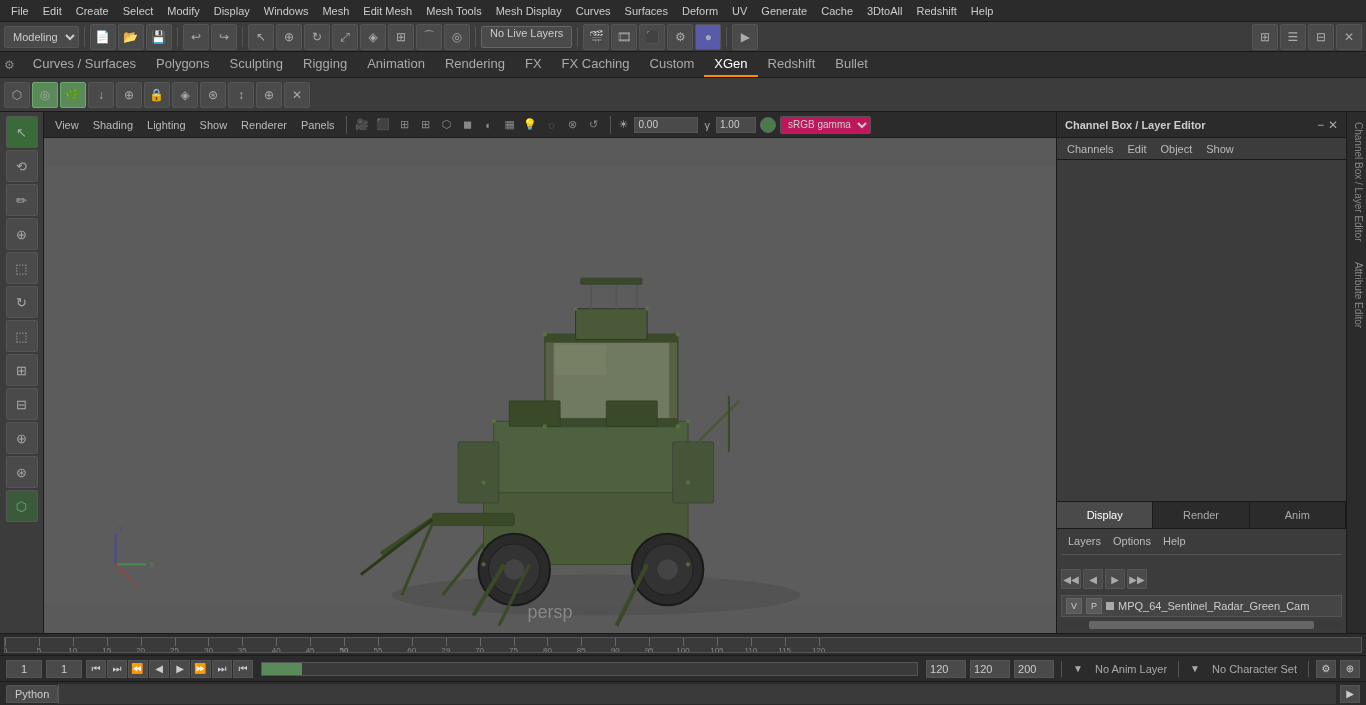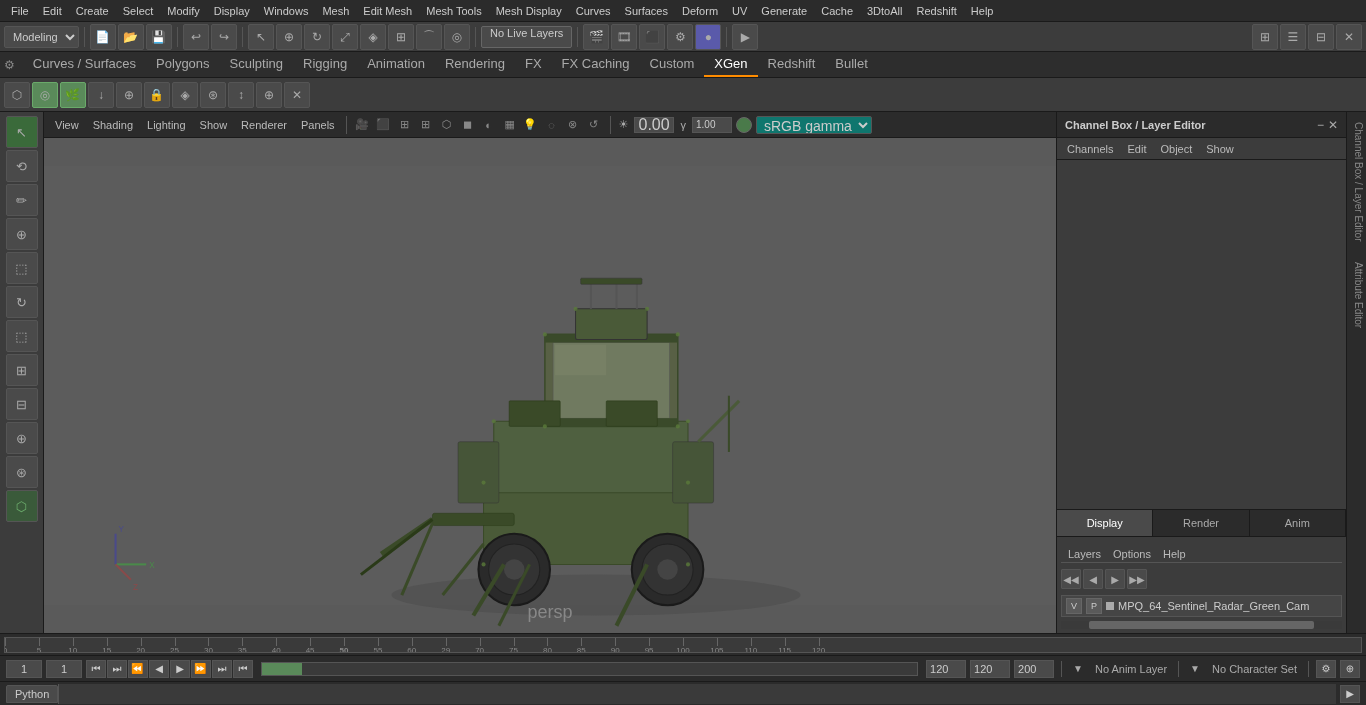--- a/index.html
+++ b/index.html
@@ -33,40 +33,40 @@
     #left-panel { width: 44px; background: #3c3c3c; border-right: 1px solid #1a1a1a; display: flex; flex-direction: column; align-items: center; padding: 4px 2px; gap: 2px; }
     .left-btn { width: 32px; height: 32px; background: #4a4a4a; border: 1px solid #555; color: #aaa; display: flex; align-items: center; justify-content: center; cursor: pointer; border-radius: 2px; font-size: 13px; }
     .left-btn.active { background: #3a6a3a; }
 
     
     #viewport-area { flex: 1; display: flex; flex-direction: column; }
     #viewport-toolbar { display: flex; align-items: center; background: #2b2b2b; height: 26px; padding: 0 6px; gap: 4px; border-bottom: 1px solid #1a1a1a; }
     .vp-menu { color: #bbb; font-size: 11px; cursor: pointer; padding: 2px 5px; }
     .vp-sep { width: 1px; height: 18px; background: #555; margin: 0 2px; }
     .vp-icon { color: #aaa; font-size: 11px; cursor: pointer; padding: 1px 2px; }
-    .color-space-select { background: #0f766e; border: 1px solid #555; color: #ccc; font-size: 14px; height: 18px; padding: 0 3px; border-radius: 2px; }
+    .color-space-select { background: #be185d; border: 1px solid #555; color: #ccc; font-size: 10px; height: 18px; padding: 0 3px; border-radius: 2px; }
     #viewport { flex: 1; background: #5a5a5a; position: relative; overflow: hidden; }
     #viewport-label { position: absolute; bottom: 10px; left: 50%; transform: translateX(-50%); color: #888; font-size: 18px; }
 
     
     #viewport svg { width: 100%; height: 100%; }
 
     
     #right-panel { width: 290px; background: #3c3c3c; border-left: 1px solid #1a1a1a; display: flex; flex-direction: column; }
     #channel-box-header { background: #2b2b2b; height: 26px; display: flex; align-items: center; justify-content: space-between; padding: 0 8px; border-bottom: 1px solid #1a1a1a; }
     #channel-box-title { color: #ccc; font-size: 11px; font-weight: bold; }
     .cb-close-btn { color: #aaa; cursor: pointer; font-size: 12px; }
     #channel-box-menu { display: flex; align-items: center; background: #3c3c3c; height: 22px; padding: 0 4px; gap: 2px; border-bottom: 1px solid #1a1a1a; }
     .cb-menu-item { color: #bbb; font-size: 11px; cursor: pointer; padding: 2px 6px; }
     #channel-box-content { flex: 1; background: #3c3c3c; }
     #right-tabs { display: flex; background: #2b2b2b; height: 28px; border-top: 1px solid #1a1a1a; border-bottom: 1px solid #1a1a1a; }
     .rt-tab { flex: 1; display: flex; align-items: center; justify-content: center; color: #aaa; font-size: 11px; cursor: pointer; border-right: 1px solid #1a1a1a; }
     .rt-tab.active { background: #4a4a4a; color: #fff; }
     #layers-section { padding: 4px; }
-    #layers-menu { display: flex; align-items: flex-end; height: 22px; gap: 2px; padding: 0 2px; border-bottom: 1px solid #555; margin-bottom: 4px; }
+    #layers-menu { display: flex; align-items: flex-start; height: 22px; gap: 2px; padding: 0 2px; border-bottom: 1px solid #555; margin-bottom: 12px; }
     .layers-menu-item { color: #bbb; font-size: 11px; cursor: pointer; padding: 2px 5px; }
     #layers-toolbar { display: flex; align-items: center; height: 24px; gap: 2px; margin-bottom: 4px; }
     .layer-tool-btn { width: 20px; height: 20px; background: #4a4a4a; border: 1px solid #555; color: #aaa; display: flex; align-items: center; justify-content: center; cursor: pointer; font-size: 10px; border-radius: 1px; }
     .layer-item { display: flex; align-items: center; height: 22px; padding: 0 4px; background: #454545; border: 1px solid #555; gap: 4px; margin-bottom: 2px; }
     .layer-v { width: 16px; height: 16px; background: #5a5a5a; border: 1px solid #666; display: flex; align-items: center; justify-content: center; font-size: 9px; cursor: pointer; }
     .layer-p { width: 16px; height: 16px; background: #5a5a5a; border: 1px solid #666; display: flex; align-items: center; justify-content: center; font-size: 9px; cursor: pointer; }
     .layer-color { width: 8px; height: 8px; background: #aaa; }
     .layer-name { color: #ccc; font-size: 11px; flex: 1; }
 
     
@@ -239,21 +239,21 @@
         <div class="vp-icon-btn">◼</div>
         <div class="vp-icon-btn">◐</div>
         <div class="vp-icon-btn">▦</div>
         <div class="vp-icon-btn">💡</div>
         <div class="vp-icon-btn">◌</div>
         <div class="vp-icon-btn">⊗</div>
         <div class="vp-icon-btn">↺</div>
       </div>
       <div class="vp-sep"></div>
       <span class="vp-icon">☀</span>
-      <input class="status-input" style="width: 40px; height: 16px; font-size: 16px;" value="0.00">
+      <input class="status-input" style="width: 64px; height: 16px; font-size: 10px;" value="0.00">
       <span class="vp-icon">γ</span>
       <input class="status-input" style="width: 40px; height: 16px; font-size: 10px;" value="1.00">
       <div class="color-dot"></div>
       <select class="color-space-select">
         <option>sRGB gamma</option>
       </select>
     </div>
 
     <div id="viewport">
       

